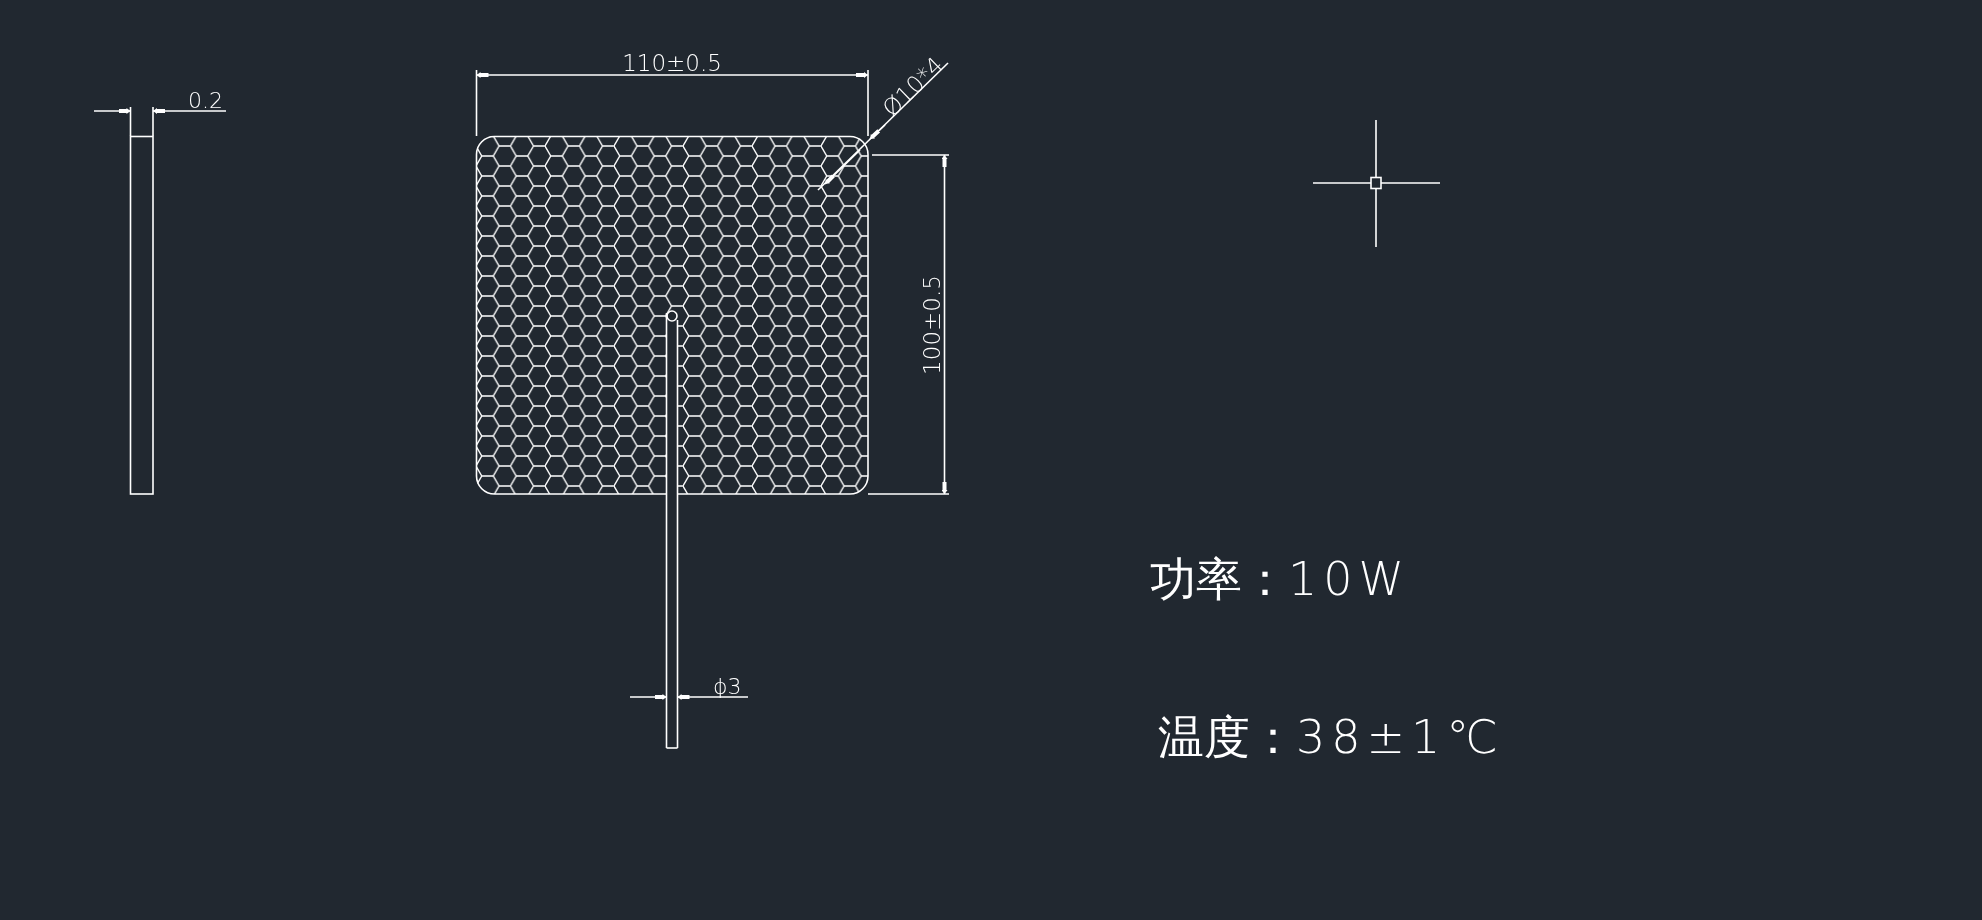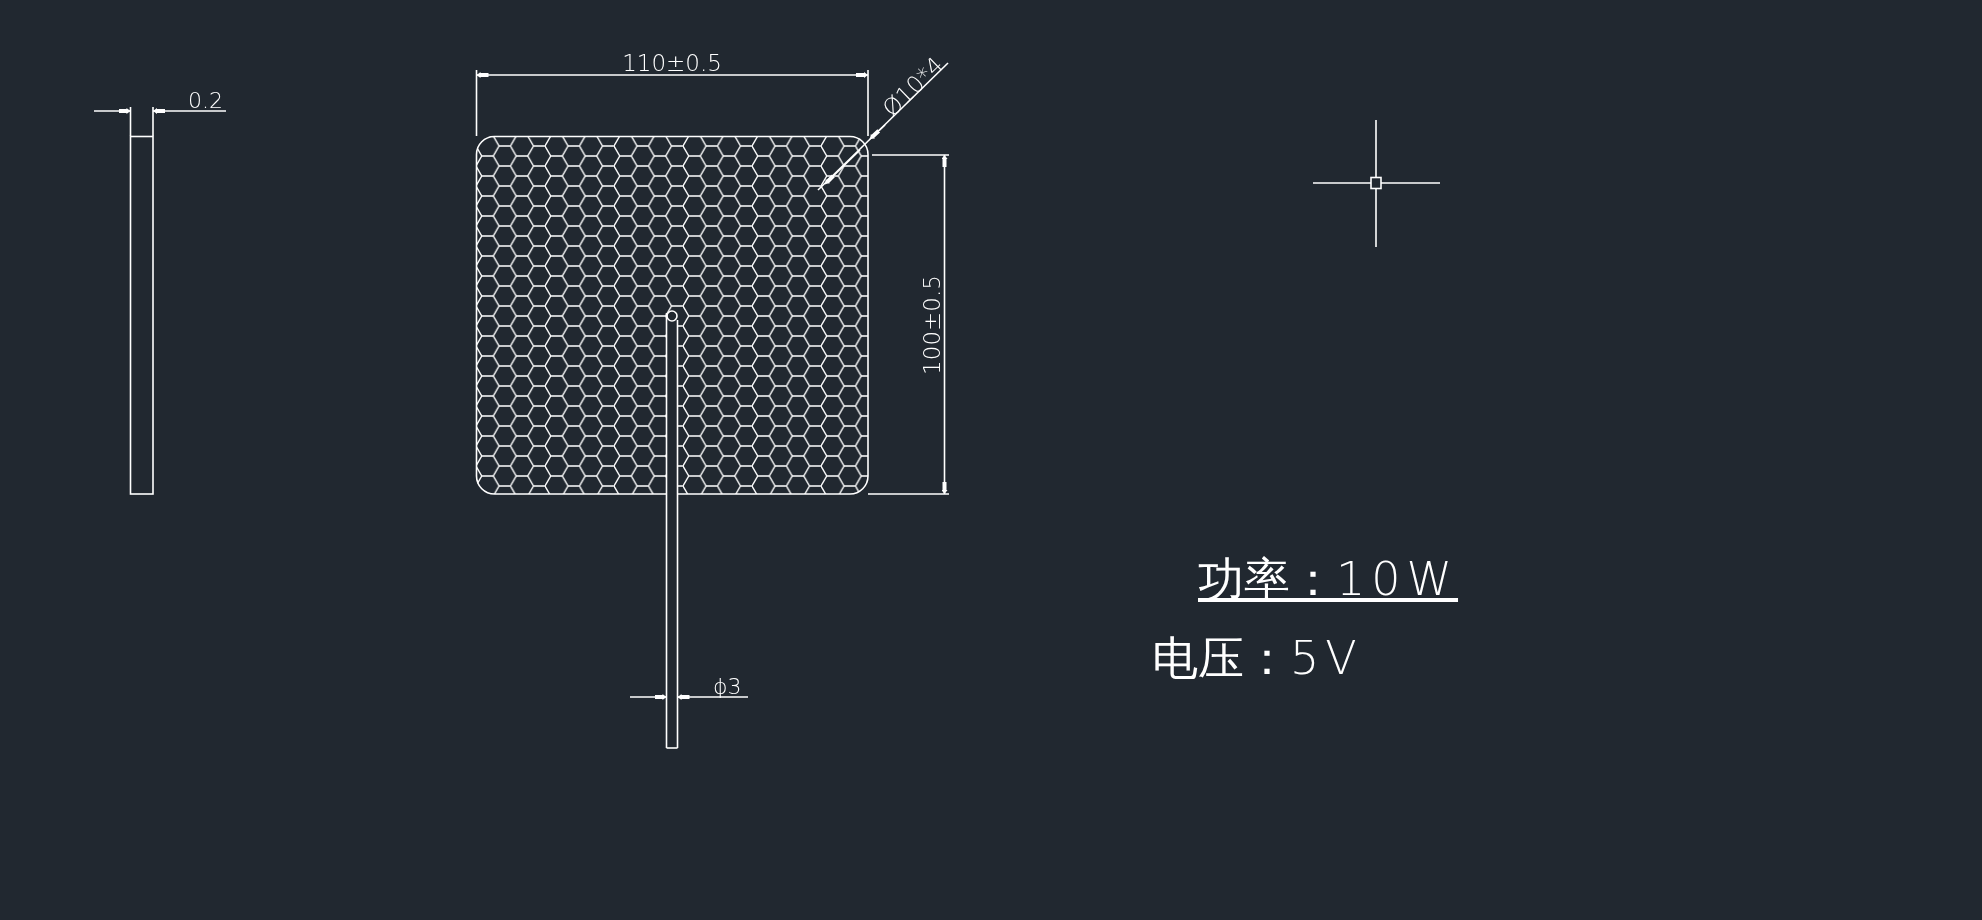--- a/index.html
+++ b/index.html
@@ -86,19 +86,19 @@
 
   <g>
     <line class="ln" x1="1313" y1="183" x2="1371" y2="183"></line>
     <line class="ln" x1="1381" y1="183" x2="1440" y2="183"></line>
     <line class="ln" x1="1376" y1="120" x2="1376" y2="177"></line>
     <line class="ln" x1="1376" y1="189" x2="1376" y2="247"></line>
     <rect class="ln" x="1371" y="177.5" width="10" height="11"></rect>
   </g>
 </svg>
 
-<div class="spec" style="left:1198px; top:556px; font-size:46px;text-decoration:underline;">
+<div class="spec" style="left:1150px; top:556px; font-size:46px;">
   <span class="lbl">功率：</span><span class="val" style="margin-left:0;">10W</span>
 </div>
-<div class="spec" style="left:1152px; top:635px; font-size:46px;">
-  <span class="lbl">电压：</span><span class="val" style="margin-left:0;">5V</span>
+<div class="spec" style="left:1158px; top:714px; font-size:46px;">
+  <span class="lbl">温度：</span><span class="val" style="margin-left:0;">38±1℃</span>
 </div>
 </div>
 
 </body></html>

